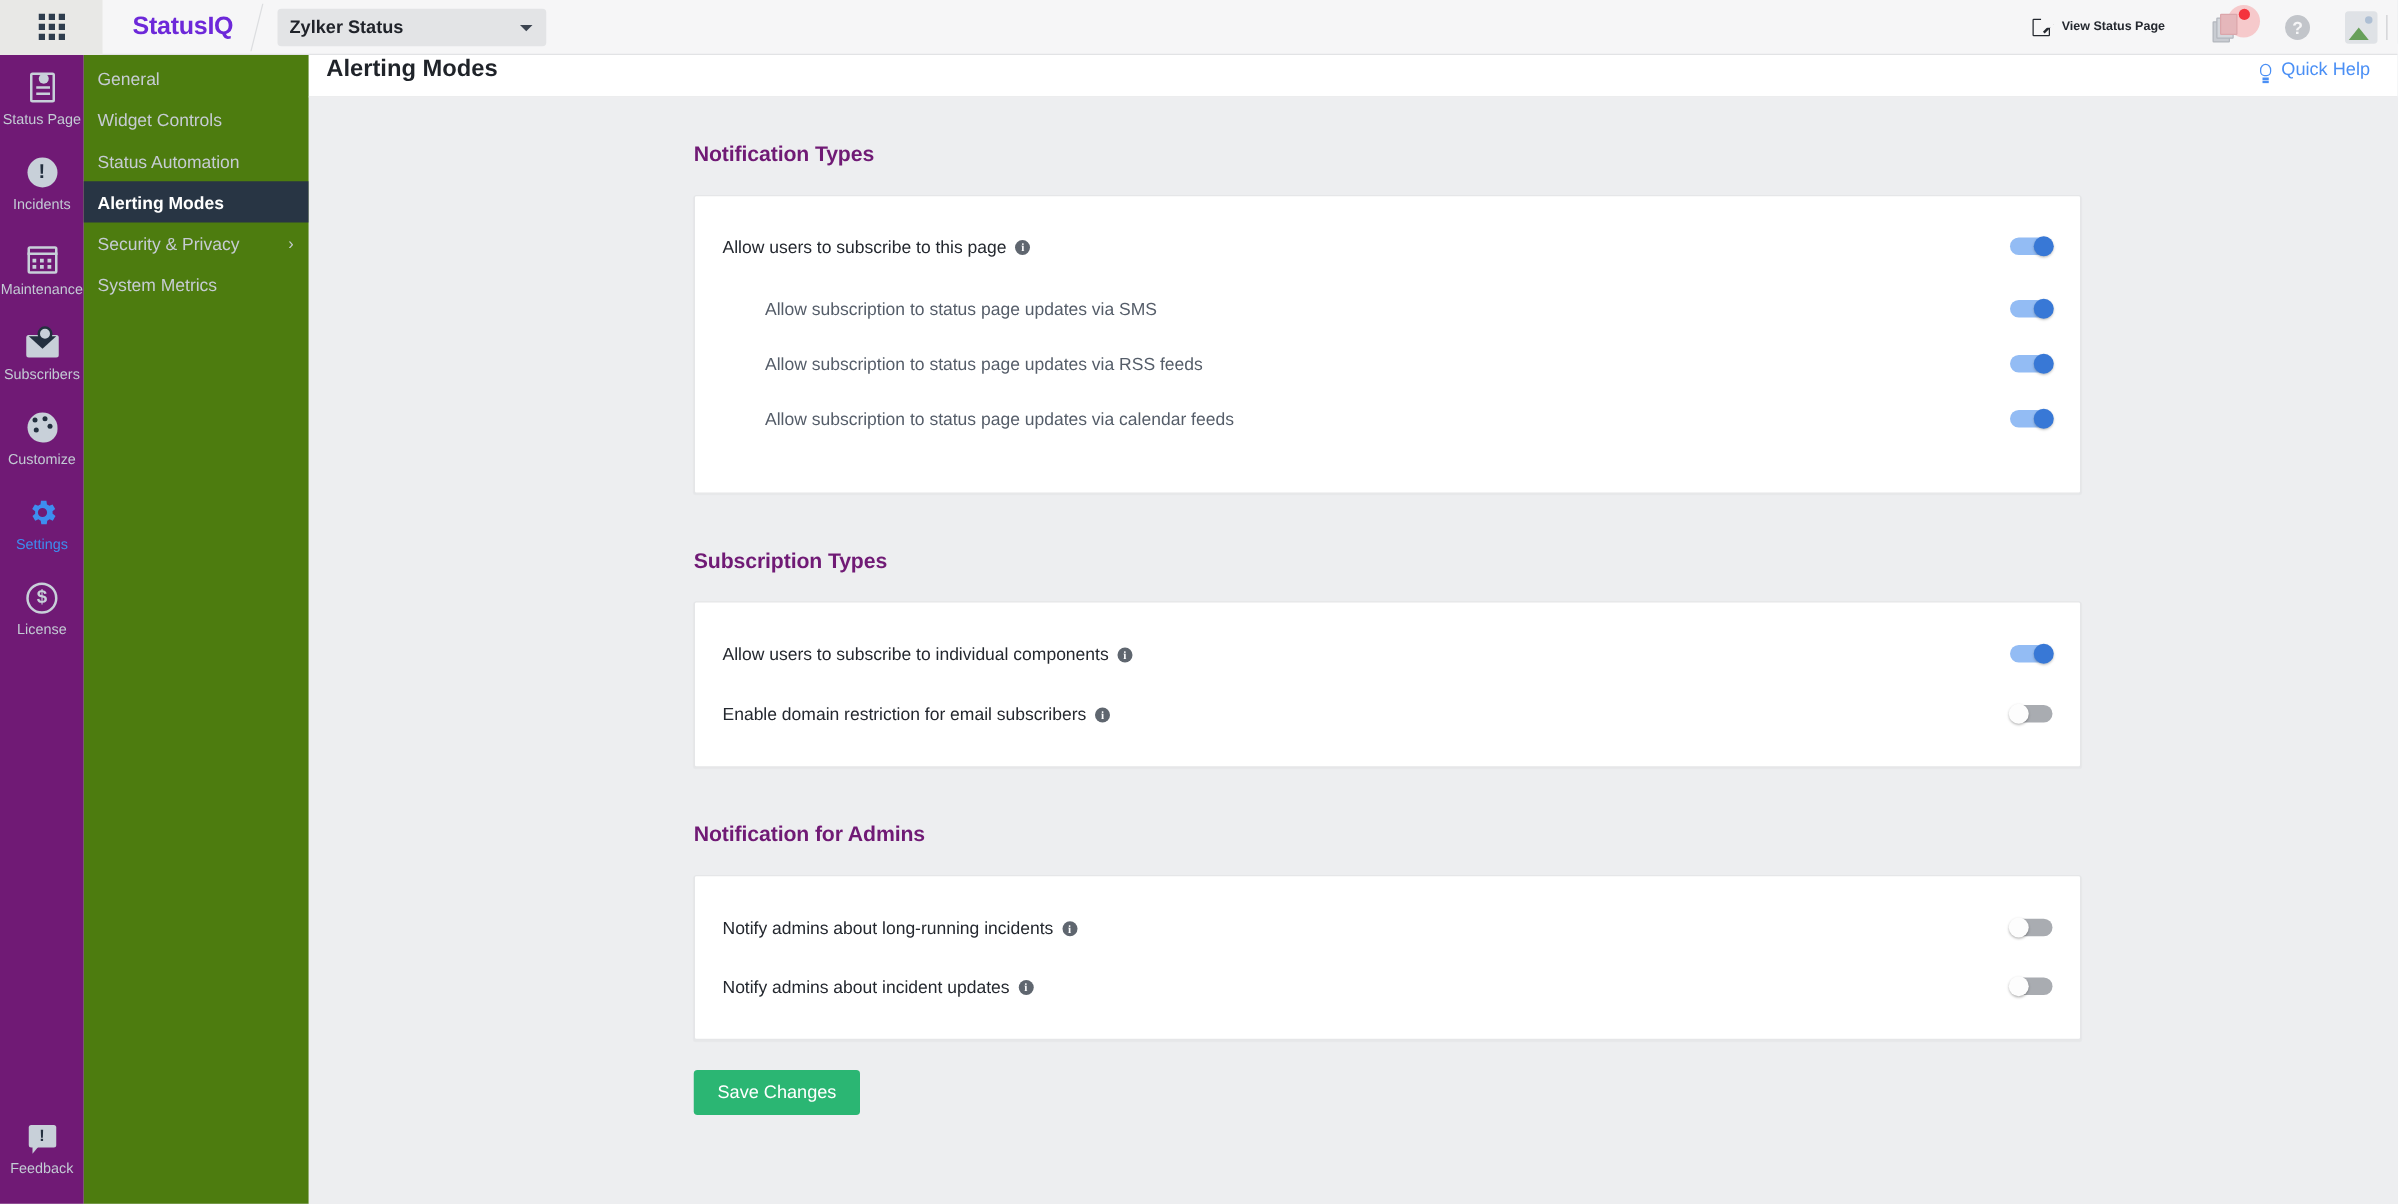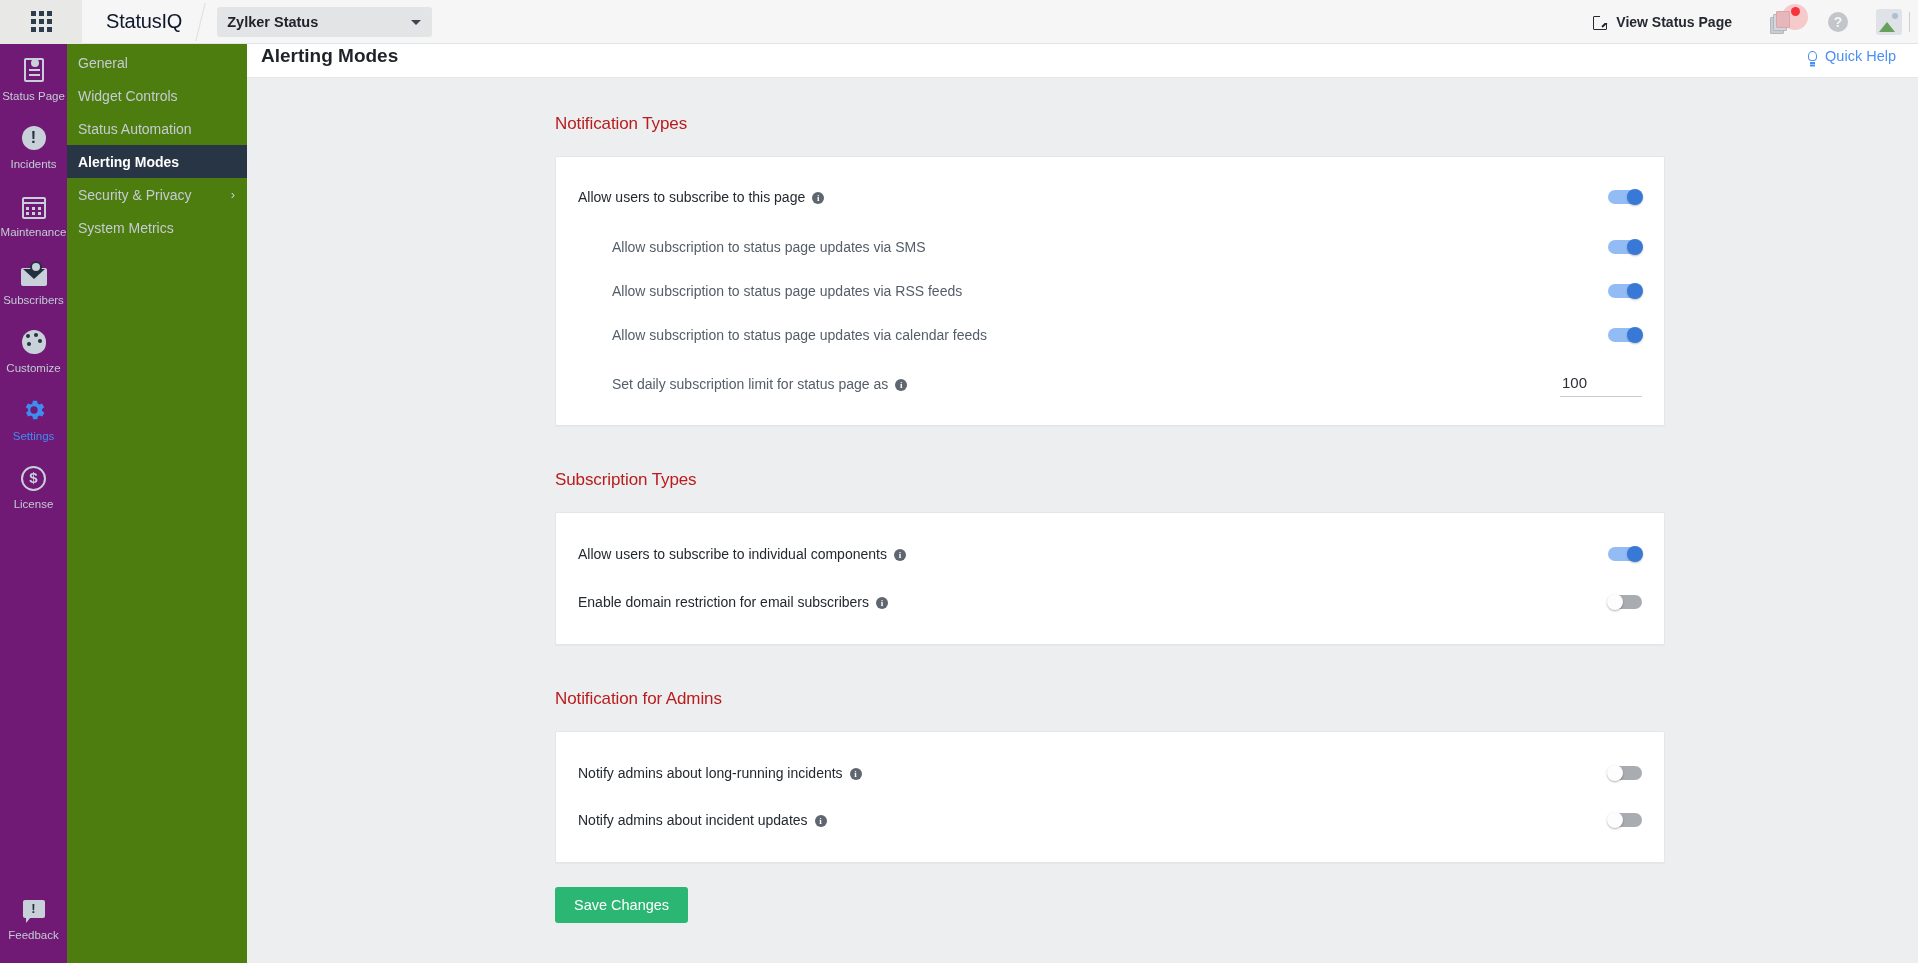--- a/index.html
+++ b/index.html
@@ -19,21 +19,21 @@
     z-index: 20;
   }
   .apps-btn {
     width: 82px; height: 44px;
     display: flex; align-items: center; justify-content: center;
     background: #e8e8e6;
   }
   .grid-dots { display: grid; grid-template-columns: repeat(3, 5px); gap: 3px; }
   .grid-dots i { width: 5px; height: 5px; background: #2e3d4e; display: block; }
   .brand {
-    font-size: 20px; font-weight: normal; color: #0f172a;
+    font-size: 20px; font-weight: bold; color: #6d28d9;
     margin-left: 24px; letter-spacing: -0.2px;
   }
   .brand-sep {
     width: 1px; height: 38px; background: #dcdde0;
     transform: skewX(-14deg); margin: 0 16px 0 18px;
   }
   .org-select {
     width: 215px; height: 30px; background: #e3e4e6;
     border-radius: 3px; display: flex; align-items: center;
     padding: 0 10px; position: relative; cursor: pointer;
@@ -43,22 +43,22 @@
     position: absolute; right: 11px; top: 50%; margin-top: -2px;
     width: 0; height: 0;
     border-left: 5px solid transparent; border-right: 5px solid transparent;
     border-top: 5px solid #3c4450;
   }
   .topbar-right {
     margin-left: auto; display: flex; align-items: center;
     height: 44px; padding-right: 6px;
   }
   .view-status {
-    display: flex; align-items: flex-end; gap: 9px;
-    font-size: 14px; font-weight: bold; color: #24282f;
+    display: flex; align-items: center; gap: 9px;
+    font-size: 10px; font-weight: bold; color: #24282f;
     cursor: pointer; margin-right: 34px;
   }
   .ext-icon {
     width: 14px; height: 14px; border: 1.6px solid #24282f;
     position: relative; border-radius: 1px;
   }
   .ext-icon::after {
     content: ""; position: absolute; right: -4px; top: -4px;
     width: 9px; height: 9px; background: #f6f6f7;
     border-left: 1.6px solid #f6f6f7; border-bottom: 1.6px solid #f6f6f7;
@@ -253,21 +253,21 @@
     box-shadow: 0 2.5px 0 #4a8ff5;
   }
 
   
   .content {
     position: absolute; left: 247px; top: 78px; right: 0; bottom: 0;
     background: #edeef0; overflow-y: auto;
   }
   .section { width: 1110px; margin-left: 308px; }
   .section-title {
-    font-size: 17px; font-weight: normal; color: #b91c1c;
+    font-size: 17px; font-weight: bold; color: #701a75;
     margin-bottom: 22px; letter-spacing: -0.1px;
   }
   .card {
     background: #ffffff; border: 1px solid #e5e6e8;
     border-radius: 2px; box-shadow: 0 1px 1px rgba(0,0,0,.03);
   }
   .row {
     display: flex; align-items: center; min-height: 31px; padding: 0 22px;
   }
   .row-label { font-size: 14px; color: #3f4752; }
@@ -481,28 +481,20 @@
 
       <div class="row indent" style="margin-bottom:18px;">
         <div class="row-label">Allow subscription to status page updates via calendar feeds</div>
         <div class="row-right">
           <div class="toggle on">
               <span class="knob"></span>
             </div>
         </div>
       </div>
 
-      <div class="row indent">
-        <div class="row-label">
-          <span>Set daily subscription limit for status page as</span><span class="info-i">i</span>
-        </div>
-        <div class="row-right">
-          <input class="limit-input" type="text" value="100" style="">
-        </div>
-      </div>
     </div>
   </div>
 
   <div class="section" style="margin-top:44px;">
     <div class="section-title">Subscription Types</div>
     <div class="card" style="padding:25px 0 27px;">
 
       <div class="row" style="margin-bottom:17px;">
         <div class="row-label parent">
           <span>Allow users to subscribe to individual components</span><span class="info-i">i</span>

